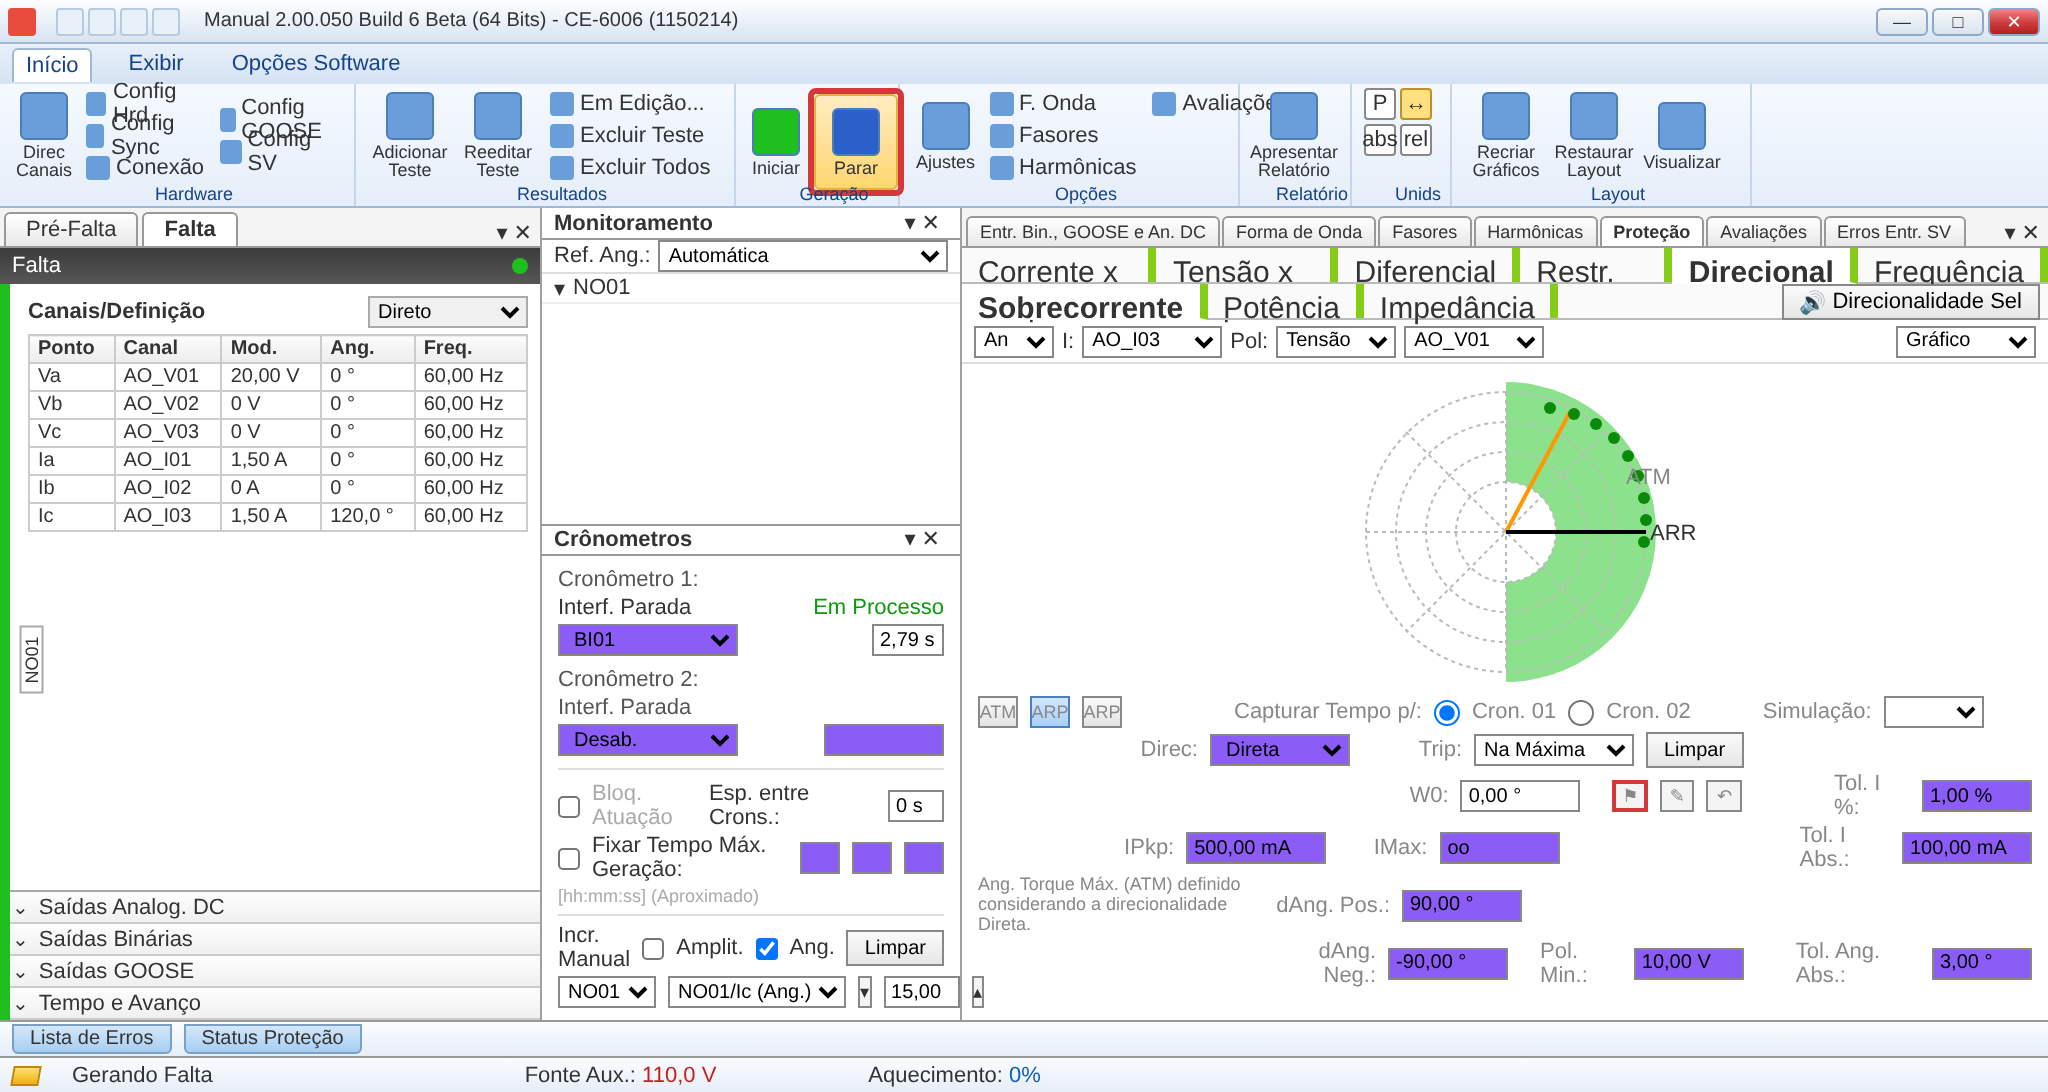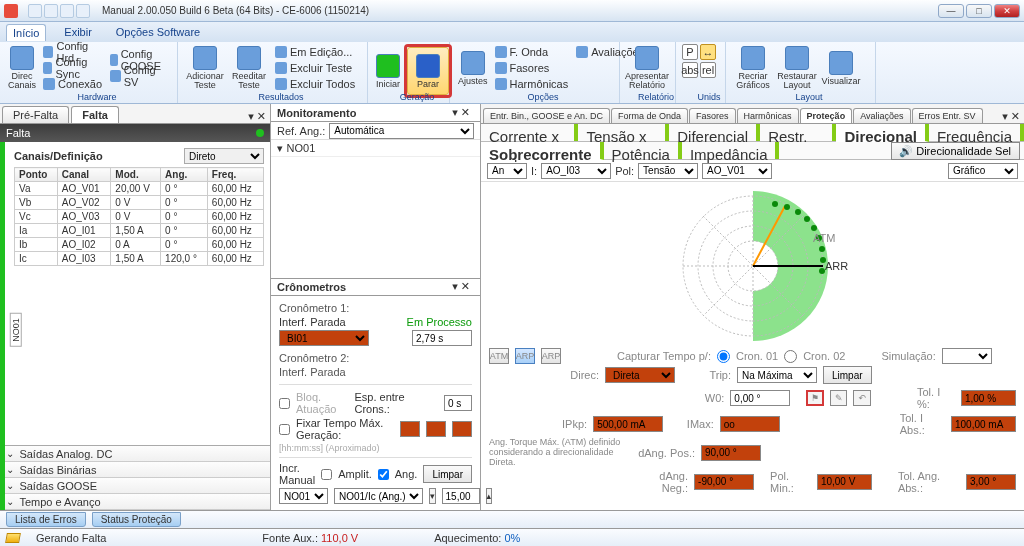--- a/index.html
+++ b/index.html
@@ -49,21 +49,21 @@
 .mon-hd{height:20px;border-bottom:1px solid #999;background:#fff;display:flex;align-items:center;padding:0 6px;font-weight:bold}
 .mon-hd .tab-close{font-weight:normal}
 .mon-row{height:20px;display:flex;align-items:center;padding:0 6px;gap:4px;border-bottom:1px solid #ddd}
 .sel{border:1px solid #888;height:16px;background:#fff;font-size:10px}
 .treerow{height:18px;display:flex;align-items:center;padding:0 6px;gap:4px;border-bottom:1px solid #eee}
 .cron-hd{height:20px;border-top:1px solid #999;border-bottom:1px solid #999;display:flex;align-items:center;padding:0 6px;font-weight:bold;margin-top:18px}
 .cron-body{padding:4px 8px;font-size:10px}
 .cron-body .lbl{color:#555;display:block;margin:2px 0}
 .cron-row{display:flex;gap:6px;align-items:center;margin:2px 0}
 .txt{border:1px solid #888;height:16px;padding:0 3px;background:#fff;font-size:10px}
-.txt.ro{background:#c2410c}
+.txt.ro{background:#8b5cf6}
 .chk{width:11px;height:11px}
 .btn{border:1px solid #888;background:linear-gradient(#fafafa,#e6e6e6);padding:1px 8px;height:18px;font-size:10px}
 .rightcol{flex:1;display:flex;flex-direction:column}
 .rtabs{height:20px;display:flex;align-items:flex-end;background:#f4f4f4;border-bottom:1px solid #999;padding-left:2px}
 .rtab{padding:2px 6px;border:1px solid #999;border-bottom:none;background:linear-gradient(#fff,#e8e8e8);border-radius:3px 3px 0 0;margin-right:1px;font-size:9px;white-space:nowrap}
 .rtab.active{background:#fff;font-weight:bold}
 .rtabs2{height:18px;display:flex;border-bottom:1px solid #bbb;background:#fafafa}
 .rtab2{padding:4px 8px;border-right:4px solid #84cc16;font-size:15px}
 .rtab2.active{background:#fff;font-weight:bold;border-bottom:1px solid #fff;margin-bottom:-1px}
 .rcontrols{height:22px;display:flex;align-items:center;gap:4px;padding:0 6px;border-bottom:1px solid #ddd}
@@ -359,24 +359,28 @@
         </div>
       </div>
     <div class="cron-body">
       <span class="lbl">Cronômetro 1:</span>
       <div class="cron-row">
           <span>Interf. Parada</span>
           <span class="green-txt" style="margin-left:auto">Em Processo</span>
         </div>
       <div class="cron-row">
           <select class="sel txt ro" style="width:90px"><option>BI01</option></select>
-          <input class="txt" style="width: 60px; margin-left: auto;" value="2,79 s">
+          <input class="txt" style="width: 36px; margin-left: auto;" value="2,79 s">
         </div>
       <span class="lbl" style="margin-top:6px">Cronômetro 2:</span>
       <span class="lbl">Interf. Parada</span>
+      <div class="cron-row">
+          <select class="sel txt ro" style="width:90px"><option>Desab.</option></select>
+          <input class="txt ro" style="width: 60px; margin-left: auto;">
+        </div>
       <hr style="margin:6px 0;border:none;border-top:1px solid #ddd">
       <div class="cron-row">
           <input type="checkbox" class="chk" style="">
           <span style="color:#aaa">Bloq. Atuação</span>
         <span style="margin-left:auto">Esp. entre Crons.:</span>
           <input class="txt" style="width: 28px; margin-left: 15px;" value="0 s">
         </div>
       <div class="cron-row">
           <input type="checkbox" class="chk" style="">
           <span>Fixar Tempo Máx. Geração:</span>

